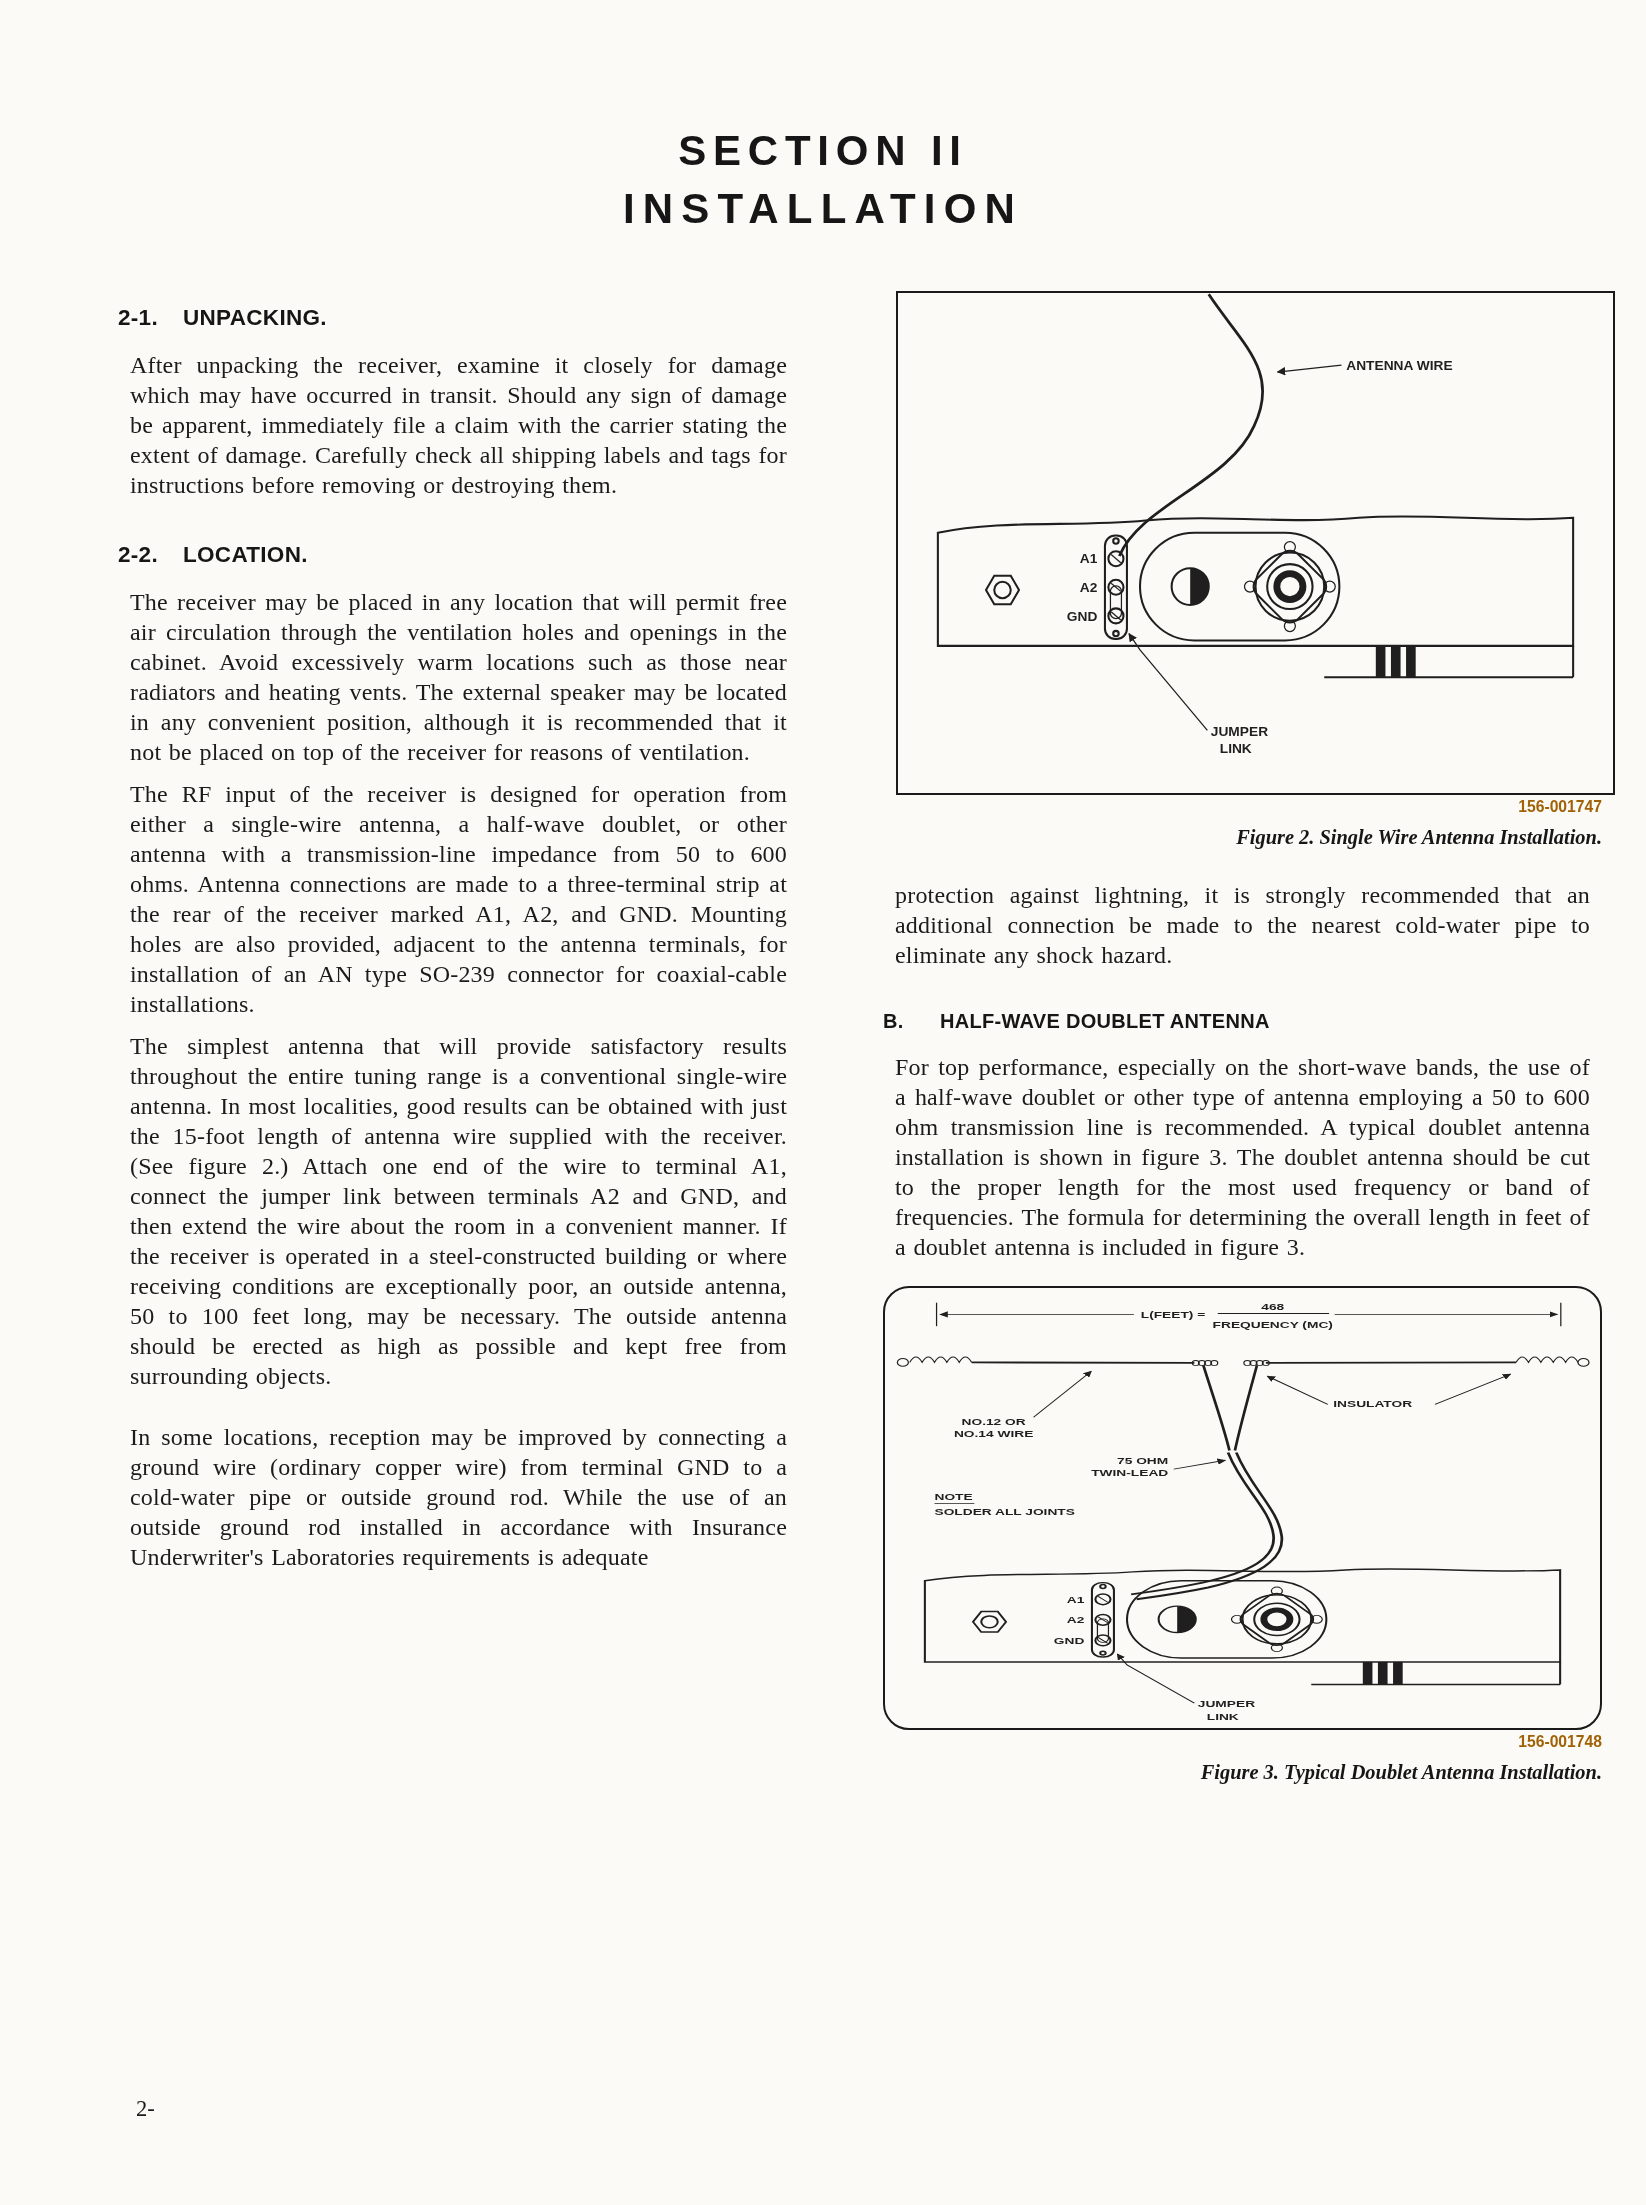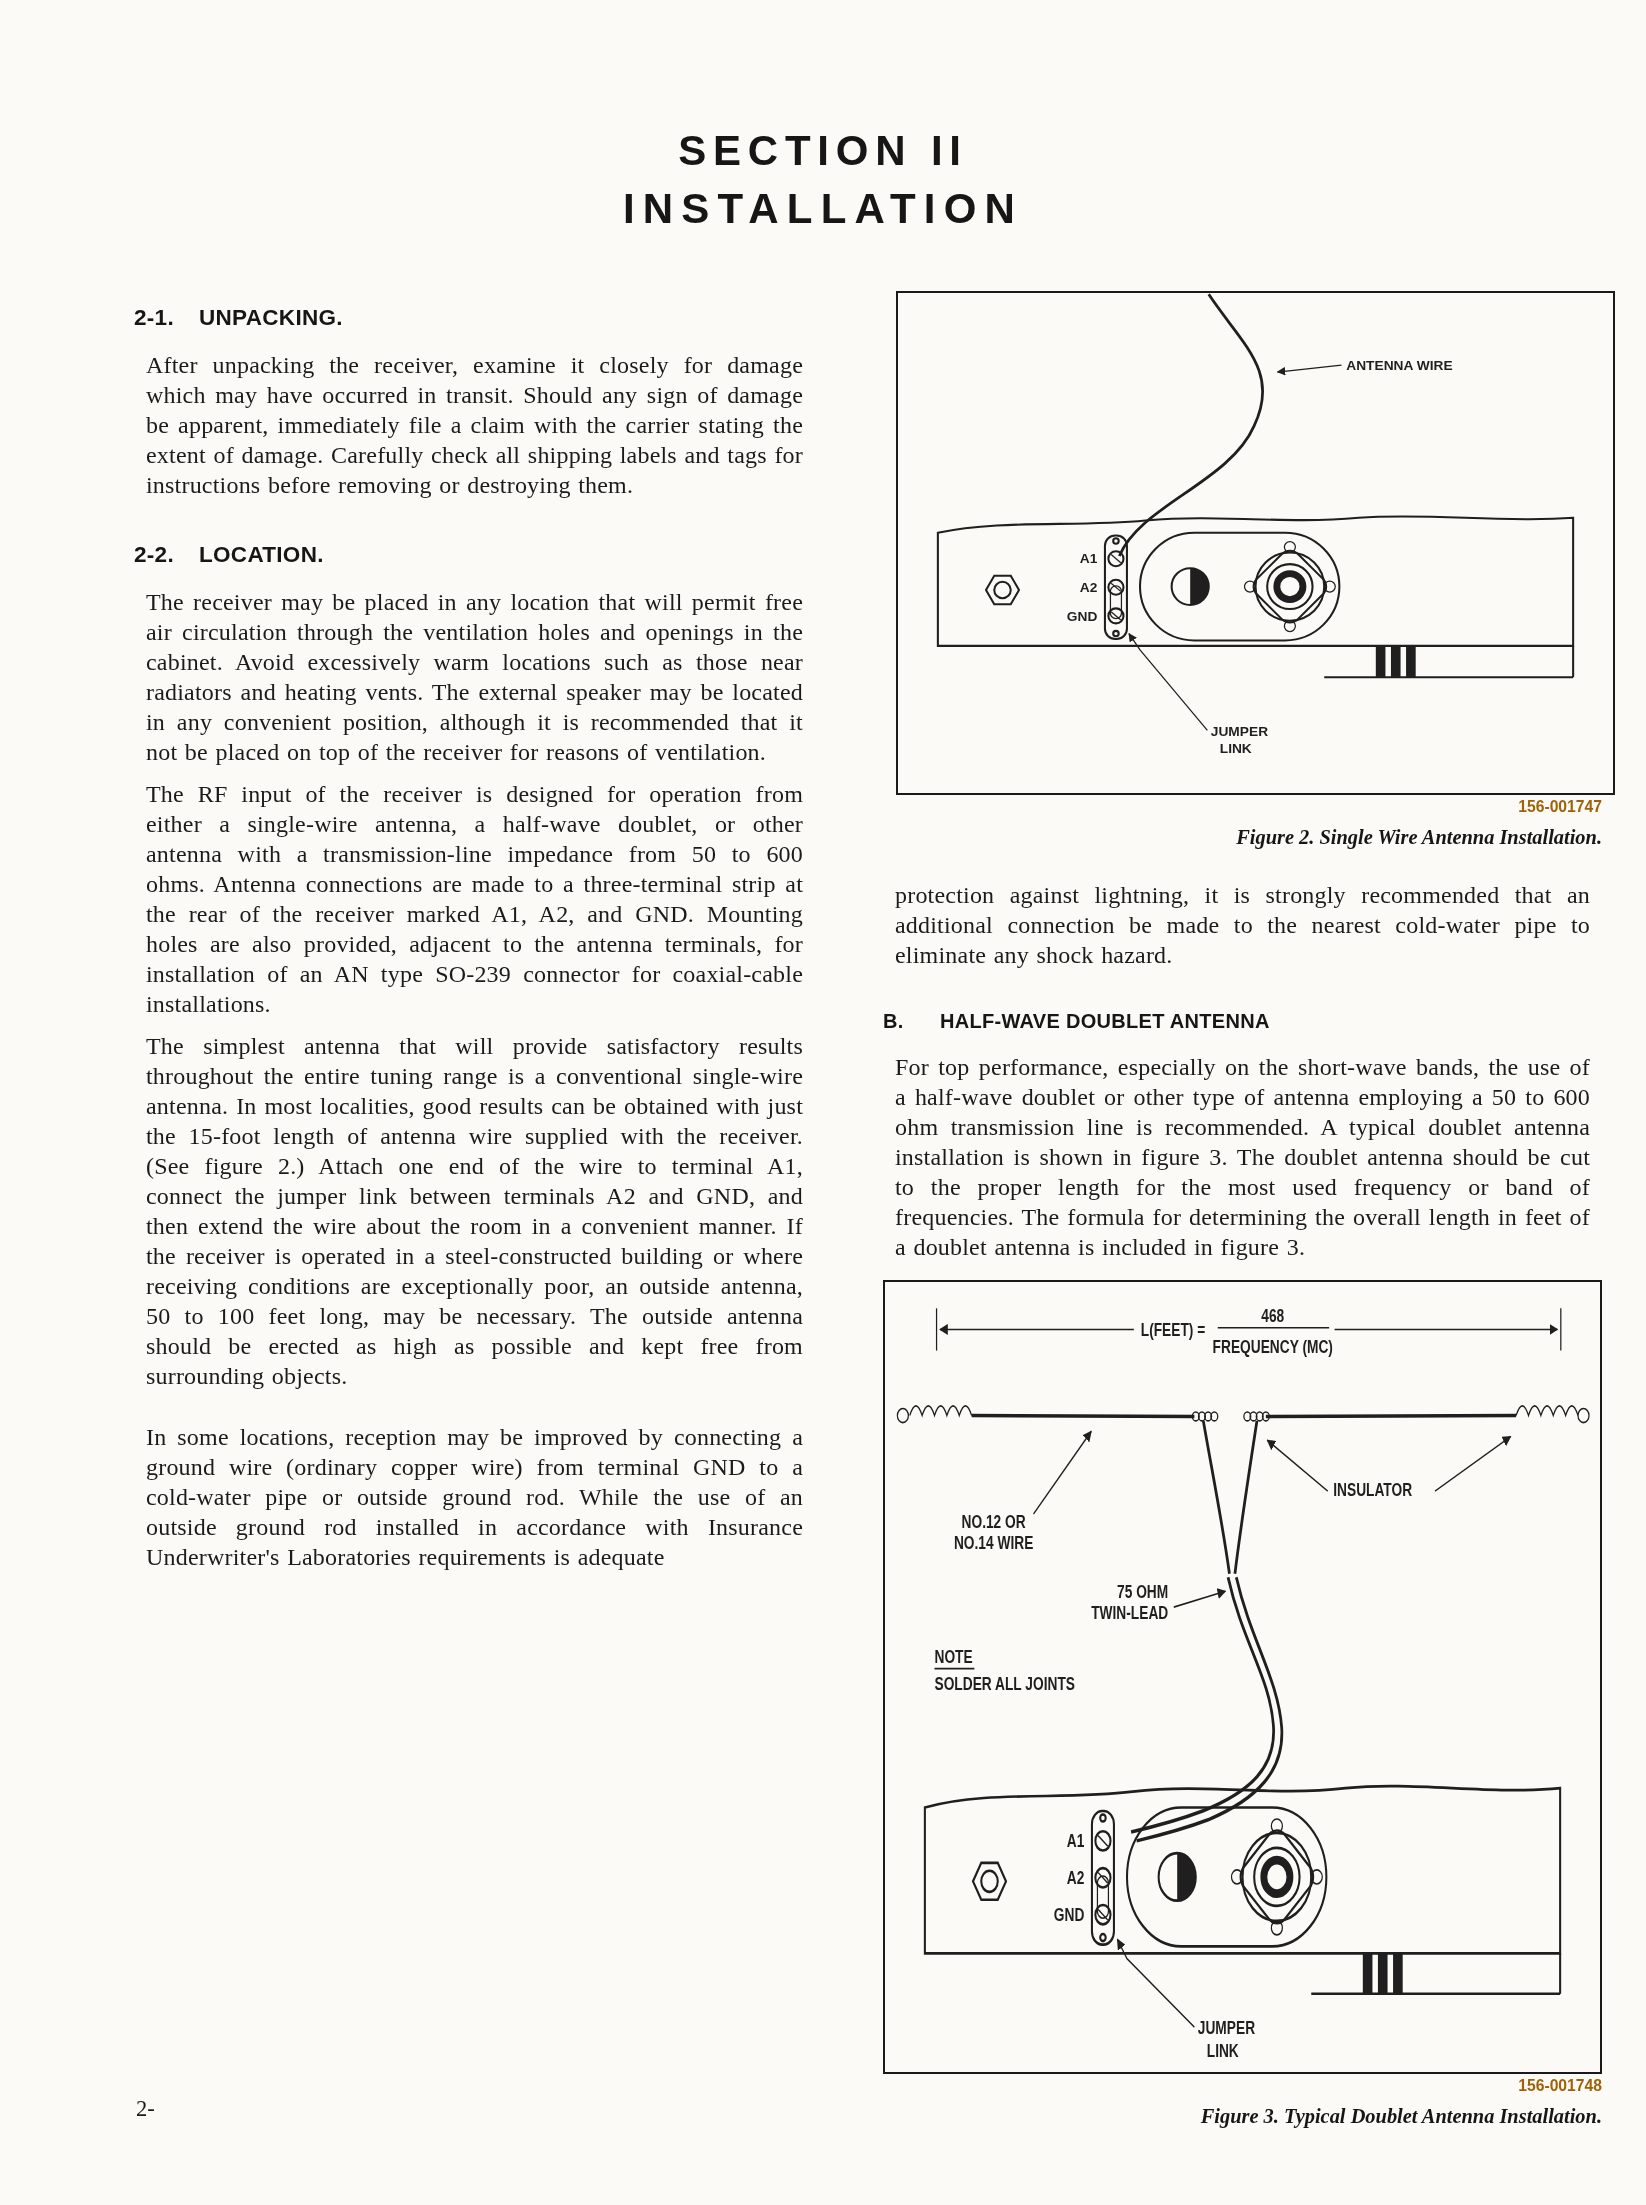--- a/index.html
+++ b/index.html
@@ -24,21 +24,21 @@
     font-family: "Liberation Sans", sans-serif;
     font-weight: 700;
     font-size: 42px;
     letter-spacing: 6.8px;
     color: #161616;
   }
   .title-line2 { margin-top: 9.5px; letter-spacing: 8.2px; }
 
   
   .col-left {
-    position: absolute; left: 134px; top: 305px; width: 681px;
+    position: absolute; left: 118px; top: 305px; width: 681px;
   }
   .col-right {
     position: absolute; left: 883px; top: 291px; width: 719px;
   }
 
   .sec-heading {
     font-family: "Liberation Sans", sans-serif;
     font-weight: 700;
     font-size: 22.5px;
     letter-spacing: 0.3px;
@@ -67,21 +67,21 @@
   }
   p.body-text.follow { margin-top: 31px; }
 
   .figure-box {
     width: 100%;
     border: 2px solid #1a1a1a;
     box-sizing: border-box;
     background: #fbfaf6;
   }
   .figure-box.fig2 { height: 504px; margin-left: 13px; }
-  .figure-box.fig3 { height: 794px; margin-top: 18px; }
+  .figure-box.fig3 { height: 444px; margin-top: 24px; border-radius: 26px; }
   .figure-box svg { display: block; width: 100%; height: 100%; }
 
   .figure-code {
     font-family: "Liberation Sans", sans-serif;
     font-weight: 700;
     font-size: 15.7px;
     text-align: right;
     margin-top: 3.4px;
     color: #a16207;
   }

